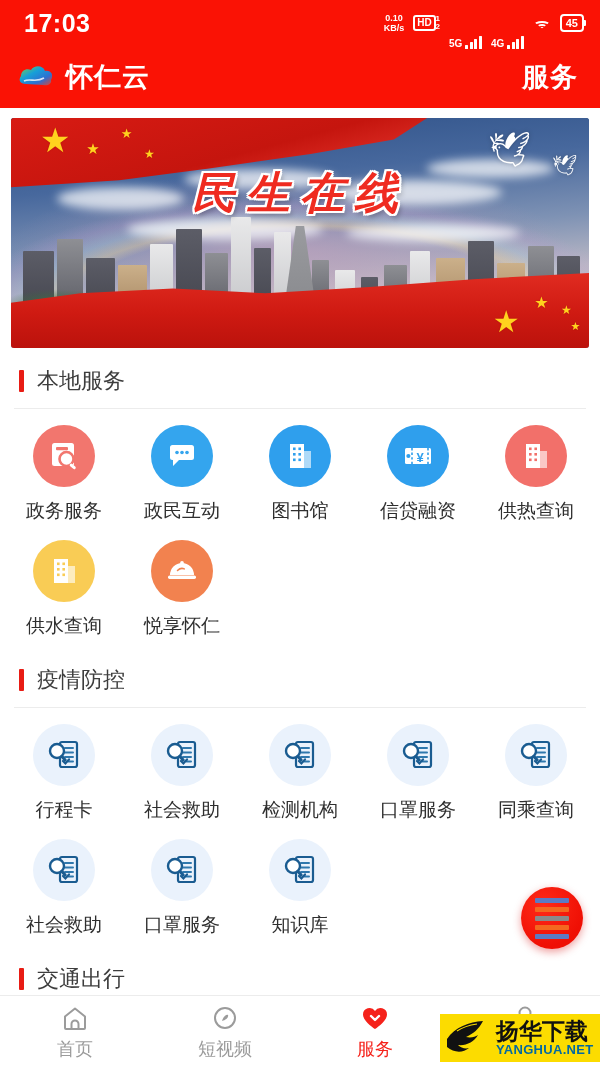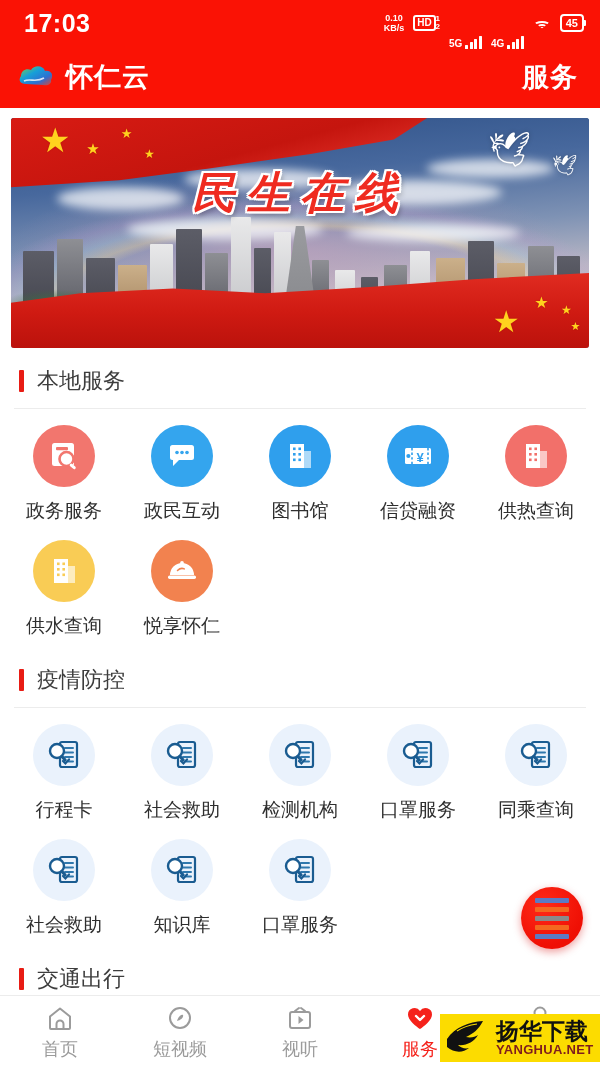--- a/index.html
+++ b/index.html
@@ -387,21 +387,21 @@
   .wm-text { display: flex; flex-direction: column; line-height: 1; }
   .wm-cn {
     font-size: 23px;
     font-weight: 700;
     color: #111;
     letter-spacing: 0px;
   }
   .wm-en {
     font-size: 13px;
     font-weight: 700;
-    color: #7f1d1d;
+    color: #0369a1;
     letter-spacing: 0.3px;
   }
 </style>
 </head>
 <body>
 
 <div id="app">
 
   <div class="statusbar">
     <div class="sb-time">17:03</div>
@@ -760,39 +760,39 @@
               <path d="M19 11h8"></path>
                 <path d="M19 15.5h8"></path>
                 <path d="M19 20h8"></path>
                 <path d="M22.5 24.5h4.5"></path>
             </g>
             <circle cx="11" cy="14" r="7" fill="#fff" stroke="#1a5c91" stroke-width="2.4"></circle>
             <path d="M15.8 19.4l3.4 3.6" stroke="#1a5c91" stroke-width="3" stroke-linecap="round"></path>
             <path d="M17 24l2.4 2.4 3.6-4" stroke="#1a5c91" stroke-width="2.2" fill="none" stroke-linecap="round"></path>
           </svg>
         </span>
-        <span class="cell-label">知识库</span>
+        <span class="cell-label">口罩服务</span>
       </div>
 
       <div class="cell">
         <span class="ic">
           <svg viewBox="0 0 36 36">
             <rect x="14" y="5" width="17" height="25" rx="2" fill="none" stroke="#1a5c91" stroke-width="2.2"></rect>
             <g stroke="#2f78ad" stroke-width="2" stroke-linecap="round">
               <path d="M19 11h8"></path>
                 <path d="M19 15.5h8"></path>
                 <path d="M19 20h8"></path>
                 <path d="M22.5 24.5h4.5"></path>
             </g>
             <circle cx="11" cy="14" r="7" fill="#fff" stroke="#1a5c91" stroke-width="2.4"></circle>
             <path d="M15.8 19.4l3.4 3.6" stroke="#1a5c91" stroke-width="3" stroke-linecap="round"></path>
             <path d="M17 24l2.4 2.4 3.6-4" stroke="#1a5c91" stroke-width="2.2" fill="none" stroke-linecap="round"></path>
           </svg>
         </span>
-        <span class="cell-label">口罩服务</span>
+        <span class="cell-label">知识库</span>
       </div>
     </div>
   </div>
 
   <div class="section">
     <div class="sec-head">
       <span class="sec-bar"></span>
       <span class="sec-title">交通出行</span>
     </div>
     <div class="sec-rule"></div>
@@ -885,31 +885,20 @@
     <div class="tab">
       <span>
         <svg width="30" height="30" viewBox="0 0 30 30">
           <circle cx="15" cy="15" r="10" fill="none" stroke="currentColor" stroke-width="2"></circle>
           <path d="M12 18c1-4 4-7 6-6 1 2-2 5-6 6z" fill="currentColor"></path>
         </svg>
       </span>
       <span class="tab-label">短视频</span>
     </div>
 
-    <div class="tab">
-      <span>
-        <svg width="30" height="30" viewBox="0 0 30 30">
-          <rect x="5" y="9" width="20" height="16" rx="2" fill="none" stroke="currentColor" stroke-width="2"></rect>
-          <path d="M10 8l4 -3" stroke="currentColor" stroke-width="2" stroke-linecap="round"></path>
-          <path d="M20 8l-4 -3" stroke="currentColor" stroke-width="2" stroke-linecap="round"></path>
-          <path d="M13.5 13l5 4-5 4z" fill="currentColor"></path>
-        </svg>
-      </span>
-      <span class="tab-label">视听</span>
-    </div>
 
     <div class="tab active">
       <span>
         <svg width="30" height="30" viewBox="0 0 30 30">
           <path d="M15 26S3 18.5 3 11.5A6.5 6.5 0 0115 8a6.5 6.5 0 0112 3.5C27 18.5 15 26 15 26z" fill="currentColor"></path>
           <path d="M11 13l4 4 4-4" fill="none" stroke="#fff" stroke-width="2.4" stroke-linecap="round" stroke-linejoin="round"></path>
         </svg>
       </span>
       <span class="tab-label">服务</span>
     </div>

